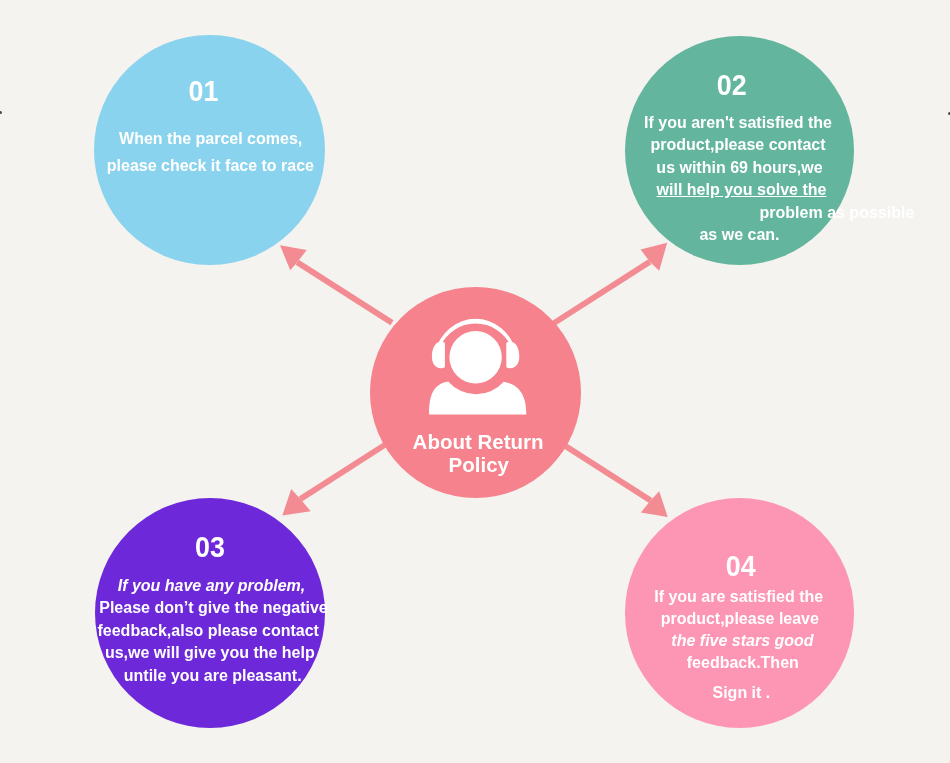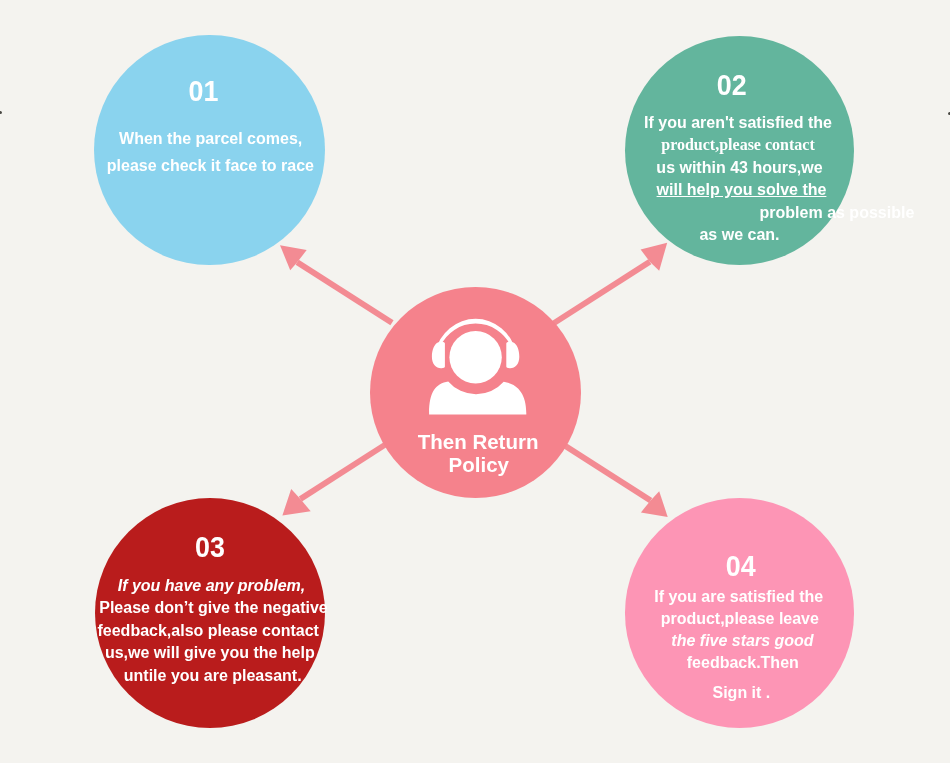--- a/index.html
+++ b/index.html
@@ -50,28 +50,28 @@
     <div class="num" style="left: -66.6px; right: -53.4px; top: 41.8996px;">01</div>
     <div class="body" style="left: -60px; right: -60px; top: 0px;">
         <div class="line" style="left: 1.2px; right: -1.2px; top: 96.2531px;">When the parcel comes,</div>
         <div class="line" style="left: 0.9px; right: -0.9px; top: 122.953px;">please check it face to race</div>
       </div>
   </div>
   <div class="node" id="n1" style="left: 624.7px; top: 35.7px; width: 229.6px; height: 229.6px; background: rgb(99, 181, 157);">
     <div class="num" style="left: -68.2px; right: -51.8px; top: 34.1996px;">02</div>
     <div class="body" style="left: -60px; right: -60px; top: 0px;">
         <div class="line" style="left: -1.5px; right: 1.5px; top: 79.2531px;">If you aren't satisfied the</div>
-        <div class="line" style="left: -1.5px; right: 1.5px; top: 101.753px; font-family: Liberation Serif, serif;">product,please contact</div>
-        <div class="line" style="left: 0px; right: 0px; top: 124.353px;">us within 43 hours,we</div>
+        <div class="line" style="left: -1.5px; right: 1.5px; top: 101.753px;">product,please contact</div>
+        <div class="line" style="left: 0px; right: 0px; top: 124.353px;">us within 69 hours,we</div>
         <div class="line" style="left: 2px; right: -2px; top: 146.653px; text-decoration: underline;">will help you solve the</div>
         <div class="line" style="left: 0px; right: 0px; top: 169.153px; text-align: right;">problem as possible</div>
         <div class="line" style="left: 0px; right: 0px; top: 191.253px;">as we can.</div>
       </div>
   </div>
-  <div class="node" id="n2" style="left: 95px; top: 497.5px; width: 230px; height: 230px; background: #b91c1c;">
+  <div class="node" id="n2" style="left: 95px; top: 497.5px; width: 230px; height: 230px; background: #6d28d9;">
     <div class="num" style="left: -60.2px; right: -59.8px; top: 34.9996px;">03</div>
     <div class="body" style="left: -60px; right: -60px; top: 0px;">
         <div class="line" style="left: 1.5px; right: -1.5px; top: 80.1531px; font-style: italic;">If you have any problem,</div>
         <div class="line" style="left: 3.5px; right: -3.5px; top: 102.353px;">Please don’t give the negative</div>
         <div class="line" style="left: -1.8px; right: 1.8px; top: 125.153px;">feedback,also please contact</div>
         <div class="line" style="left: -0.2px; right: 0.2px; top: 147.853px;">us,we will give you the help</div>
         <div class="line" style="left: 2.7px; right: -2.7px; top: 170.553px;">untile you are pleasant.</div>
       </div>
   </div>
   <div class="node" id="n3" style="left: 624.7px; top: 498.2px; width: 229.6px; height: 229.6px; background: rgb(253, 149, 181);">
@@ -100,20 +100,20 @@
                  C515.2 368.0 519.2 364.2 519.3 357.0
                  C519.4 350.0 516.9 344.3 513.4 342.6
                  C510.5 341.2 506.3 341.6 506.3 343.4 Z"></path>
         <circle cx="475.6" cy="357.3" r="26.2"></circle>
         <path d="M429.1 414.4 C428.8 392.0 435.6 383.4 448.2 381.4
                  A36.8 36.8 0 0 0 503.7 381.7
                  C516.3 383.7 526.6 392.0 526.3 414.4 Z"></path>
       </g>
     </svg>
     <div class="center-label">
-      <span style="top: 145.85px; left: 2.6px; right: -2.6px;">Then Return</span>
+      <span style="top: 145.85px; left: 2.6px; right: -2.6px;">About Return</span>
       <span style="top: 168.95px; left: 3.3px; right: -3.3px;">Policy</span>
     </div>
   </div>
 
   <div class="edge-mark" style="left:-1.6px;top:111.2px;"></div>
   <div class="edge-mark" style="left:948.2px;top:111.8px;"></div>
 </div>
 
 </body></html>

